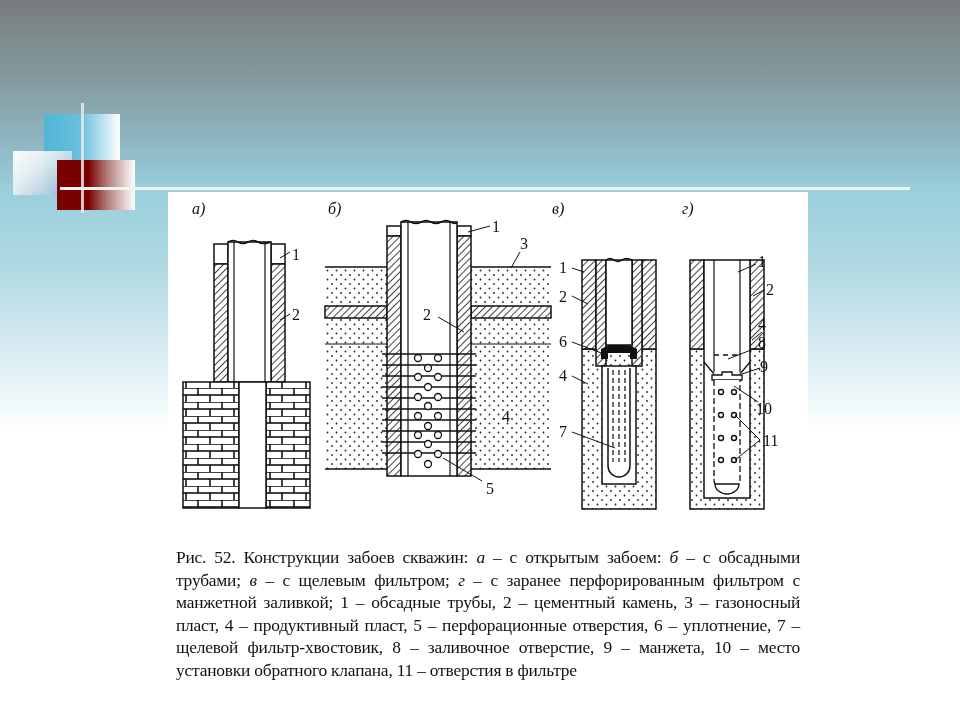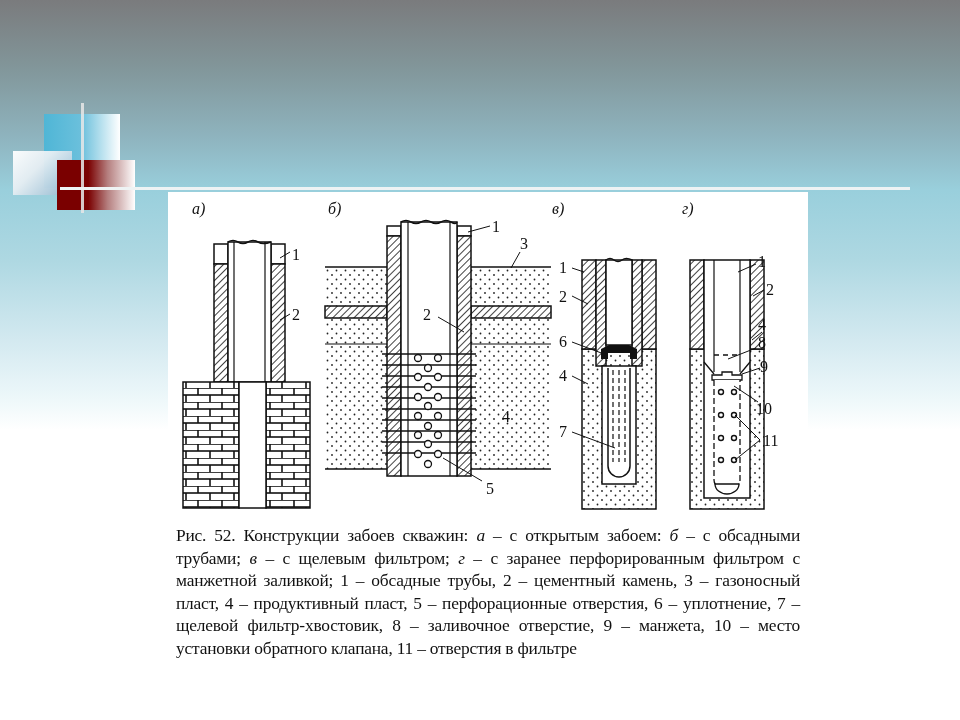--- a/index.html
+++ b/index.html
@@ -13,21 +13,21 @@
     background: linear-gradient(to right, #4fb6d6 0%, #6cc0dc 50%, #ffffff 100%); }
   .sq-pale { left:13px; top:151px; width:59px; height:44px;
     background: linear-gradient(135deg, #ffffff 0%, #e6eef3 40%, #8fb6cf 100%); opacity:0.95; }
   .sq-red { left:57px; top:160px; width:78px; height:50px;
     background: linear-gradient(to right, #7a0000 0%, #7a0000 40%, #b57f7f 65%, #ffffff 100%); }
   .vline { left:81px; top:103px; width:3px; height:110px; background:#e8e8e8; opacity:0.85; }
   .hline { left:60px; top:187px; width:850px; height:3px; background:#eef3f4; }
   .panel { position:absolute; left:168px; top:192px; width:640px; height:502px; background:#ffffff; }
   .diagram { position:absolute; left:0; top:0; width:640px; height:335px; }
   .caption {
-    position:absolute; left:8px; top:332px; width:624px;
+    position:absolute; left:8px; top:354px; width:624px;
     font-family:"Liberation Serif", serif; font-size:17.4px; line-height:22.5px;
     color:#111; text-align:justify; letter-spacing:-0.2px;
   }
   .caption i { font-style:italic; }
   .lbl { font-family:"Liberation Serif", serif; font-size:16px; fill:#111; }
   .sub { font-family:"Liberation Serif", serif; font-size:16px; font-style:italic; fill:#111; }
 </style>
 </head>
 <body>
 

